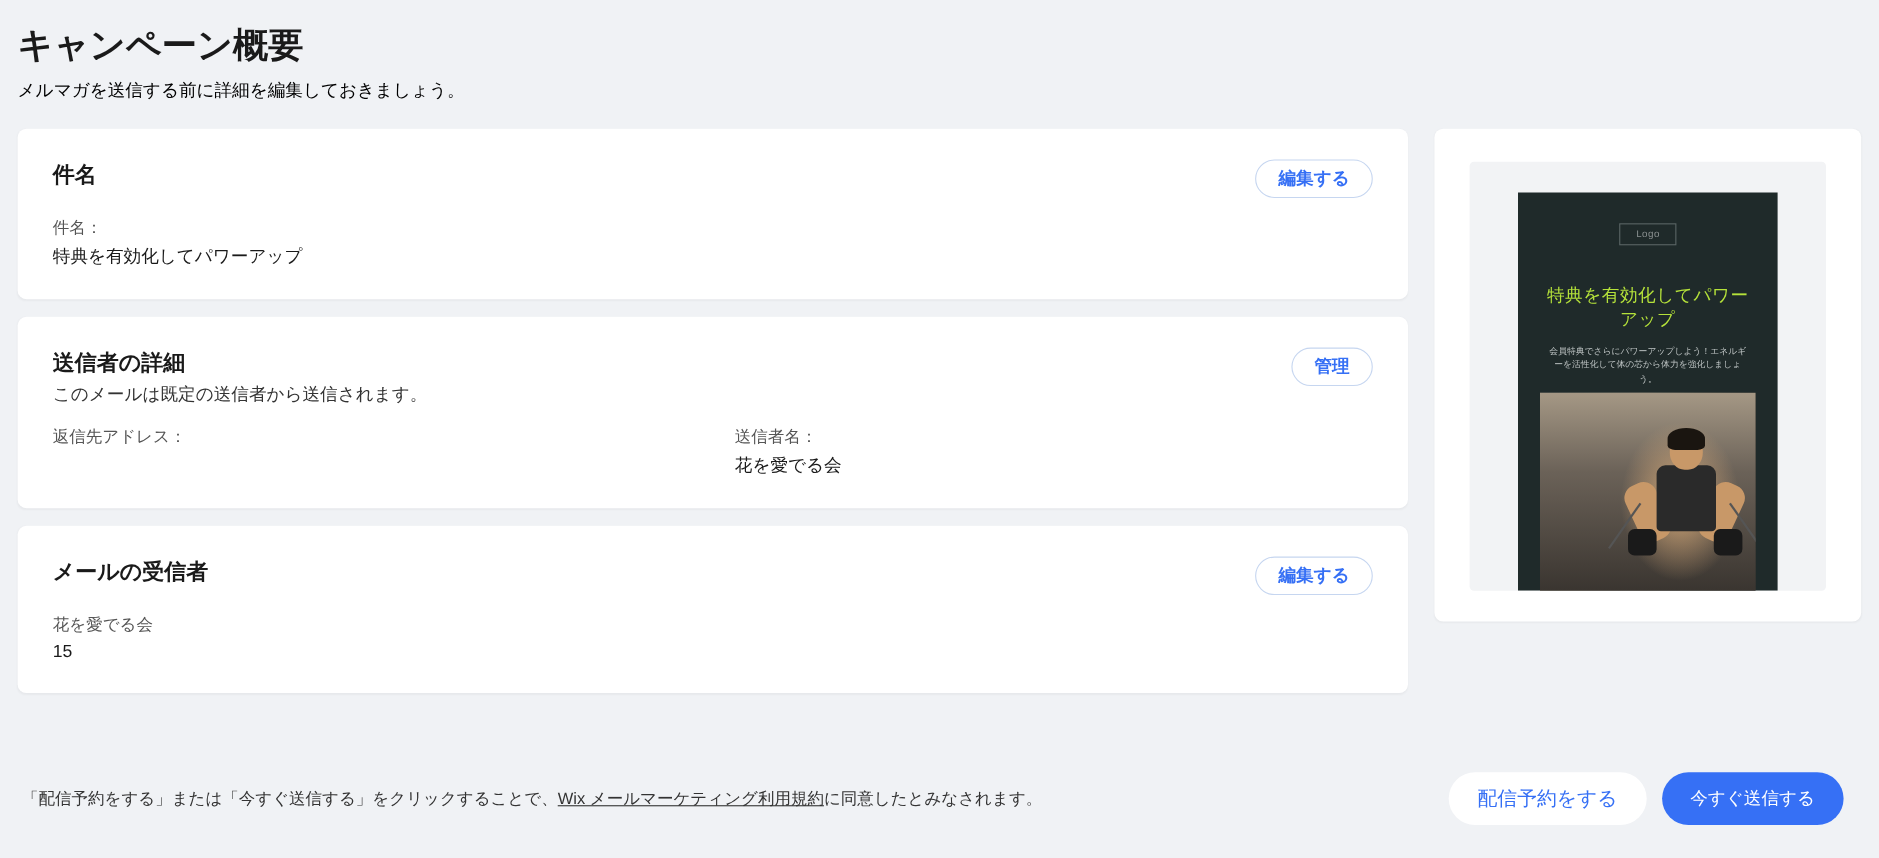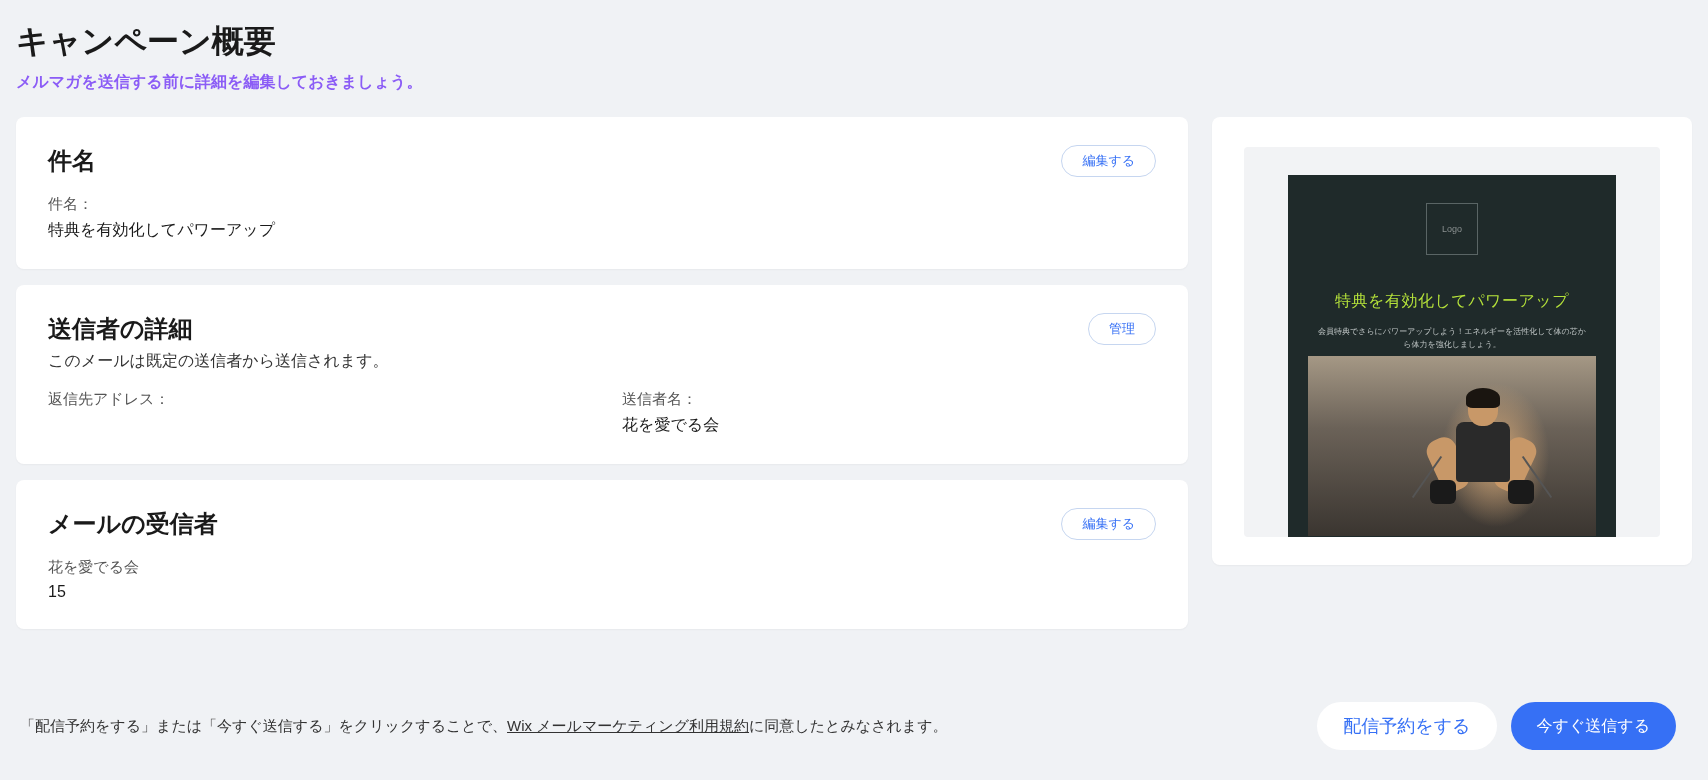--- a/index.html
+++ b/index.html
@@ -11,60 +11,60 @@
     }
     .page-header { margin-bottom: 24px; }
     .page-title {
       font-size: 32px;
       font-weight: 700;
       color: #1a1a1a;
       margin-bottom: 8px;
     }
     .page-subtitle {
       font-size: 16px;
-      color: #8b5cf6;
-      font-weight: 700;
+      color: #000000;
+      font-weight: 400;
     }
     .content-wrapper {
       display: flex;
       gap: 24px;
       align-items: flex-start;
     }
     .main-col { flex: 1; display: flex; flex-direction: column; gap: 16px; }
-    .side-col { width: 480px; flex-shrink: 0; }
+    .side-col { width: 388px; flex-shrink: 0; font-family: Liberation Mono, monospace; }
     .card {
       background: #fff;
       border-radius: 8px;
       padding: 28px 32px;
       box-shadow: 0 1px 2px rgba(0,0,0,0.04);
     }
     .card-head {
       display: flex;
       justify-content: space-between;
       align-items: flex-start;
       margin-bottom: 18px;
     }
     .card-title-block { flex: 1; }
     .card-title {
-      font-size: 24px;
+      font-size: 20px;
       font-weight: 700;
       color: #1a1a1a;
     }
     .card-subtitle {
       font-size: 16px;
       color: #333;
       margin-top: 6px;
       font-weight: 400;
     }
     .outline-btn {
       background: #fff;
       border: 1px solid #c6d6f0;
       color: #3670f5;
-      font-size: 13px;
-      font-weight: 400;
+      font-size: 16px;
+      font-weight: 700;
       padding: 6px 20px;
       border-radius: 18px;
       cursor: pointer;
       white-space: nowrap;
       flex-shrink: 0;
     }
     .field-label {
       font-size: 15px;
       color: #555;
       margin-bottom: 6px;

